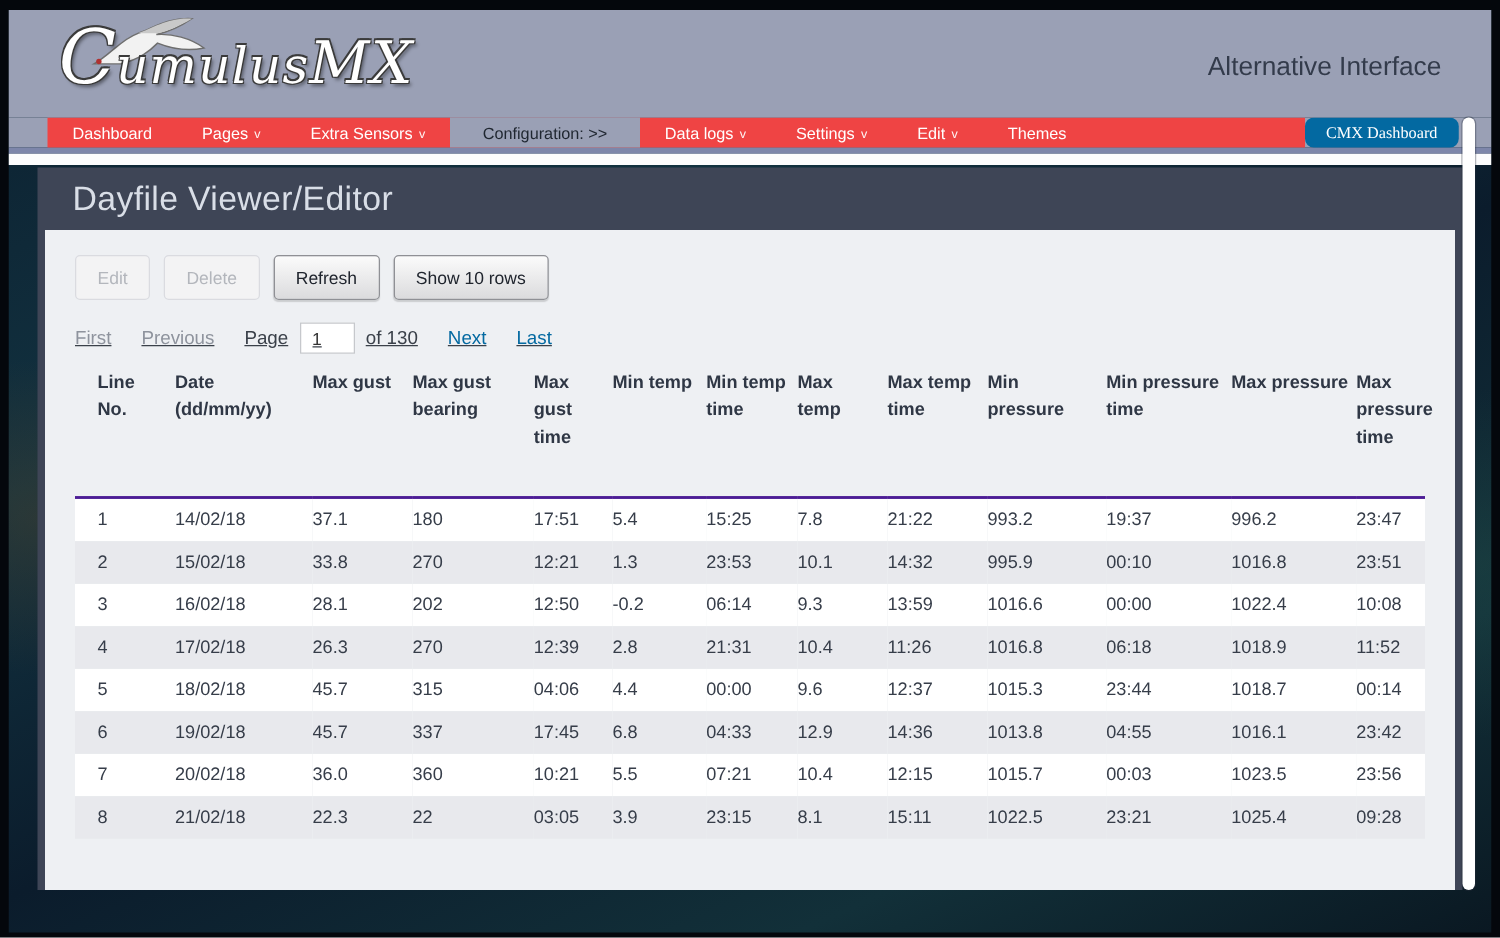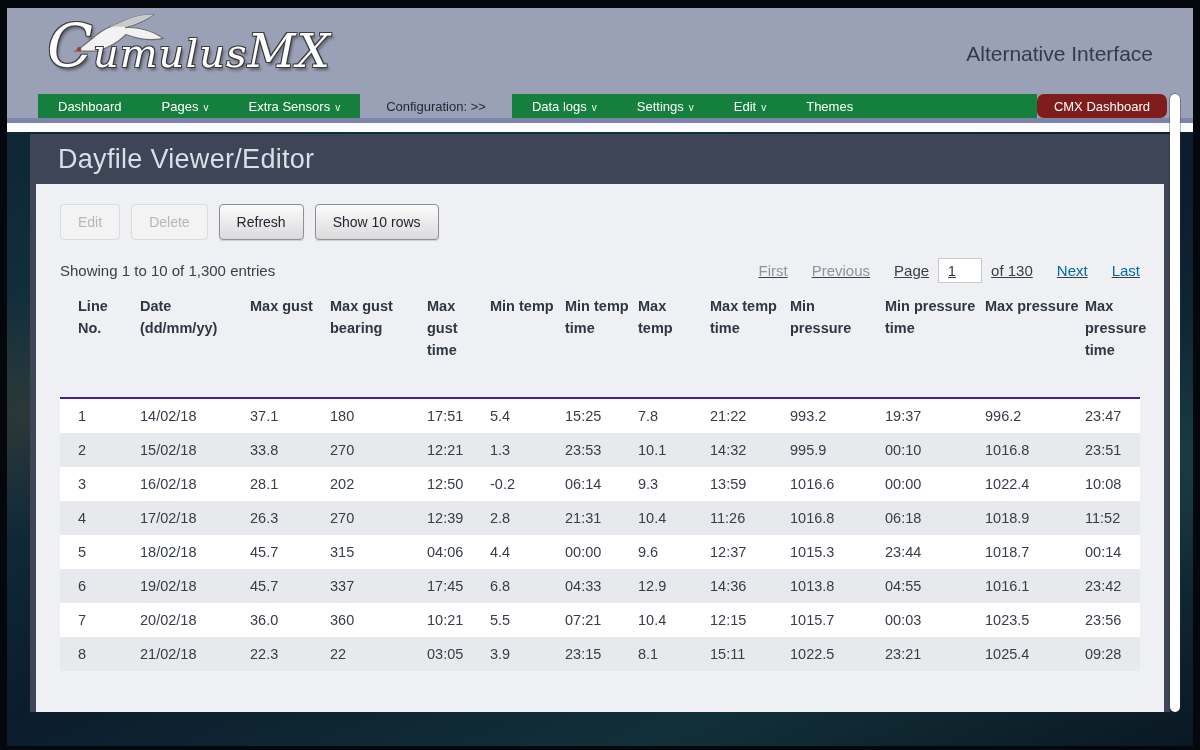--- a/index.html
+++ b/index.html
@@ -26,26 +26,26 @@
   .logo-c  { font-size:60px; line-height:60px; }
   .logo-um { font-size:40px; letter-spacing:1px; }
   .logo-mx { font-size:47px; letter-spacing:1px; }
   .gull { position:absolute; left:62px; top:4px; width:118px; height:44px; }
   .alt-label { position:absolute; right:40px; top:34px; font-size:21px; color:#333b4b; }
   
   .navbar { height:24px; background:#9aa0b5; display:flex; align-items:stretch;
             font-size:13px; white-space:nowrap; }
   .nav-spacer { width:31px; }
   .nav-end { width:26px; }
-  .nav-dark { flex:1; background:#15803d; display:flex; align-items:stretch; color:#fff; }
+  .nav-dark { flex:1; background:#ef4444; display:flex; align-items:stretch; color:#fff; }
   .nav-item { display:flex; align-items:center; gap:5px; padding:0 20px; cursor:pointer; }
   .nav-config { background:#9aa0b5; color:#1f2630; padding:0 26px; display:flex; align-items:center; }
   .caret { font-size:10px; opacity:.95; position:relative; top:1px; }
-  .cmx-tab { background:#7f1d1d; color:#fff; border-radius:7px; padding:0 17px;
-             display:flex; align-items:center; font-size:13px; cursor:pointer; }
+  .cmx-tab { background:#0369a1; color:#fff; border-radius:7px; padding:0 17px;
+             display:flex; align-items:center; font-size:13px; cursor:pointer;font-family:Liberation Serif, serif; }
   
   .strip-blue { height:5px; background:#7d86aa; }
   .strip-white { height:9px; background:#fcfcfd; }
   
   .main { position:relative; height:636px; }
   .card { position:absolute; left:23px; top:2px; width:1140px; height:578px; background:#3e4556; }
   .title-bar { height:50px; display:flex; align-items:center; padding-left:28px;
                color:#d9dee7; font-size:27px; letter-spacing:.3px; }
   .panel { margin:0 6px; background:#eef0f3; height:calc(100% - 50px);
            padding:20px 24px 0 24px; overflow:hidden; }
@@ -152,21 +152,20 @@
       <div class="panel">
 
         <div class="toolbar">
           <button class="btn btn-disabled">Edit</button>
           <button class="btn btn-disabled">Delete</button>
           <button class="btn btn-enabled">Refresh</button>
           <button class="btn btn-enabled">Show 10 rows</button>
         </div>
 
         <div class="meta-row">
-          <div>Showing 1 to 10 of 1,300 entries</div>
           <div class="pager">
             <span class="pg pg-muted">First</span>
             <span class="pg pg-muted">Previous</span>
             <span class="page-box">
               <span>Page</span>
               <input class="page-input" type="text" value="1" style="">
               <span>of 130</span>
             </span>
             <span class="pg pg-active">Next</span>
             <span class="pg pg-active">Last</span>

